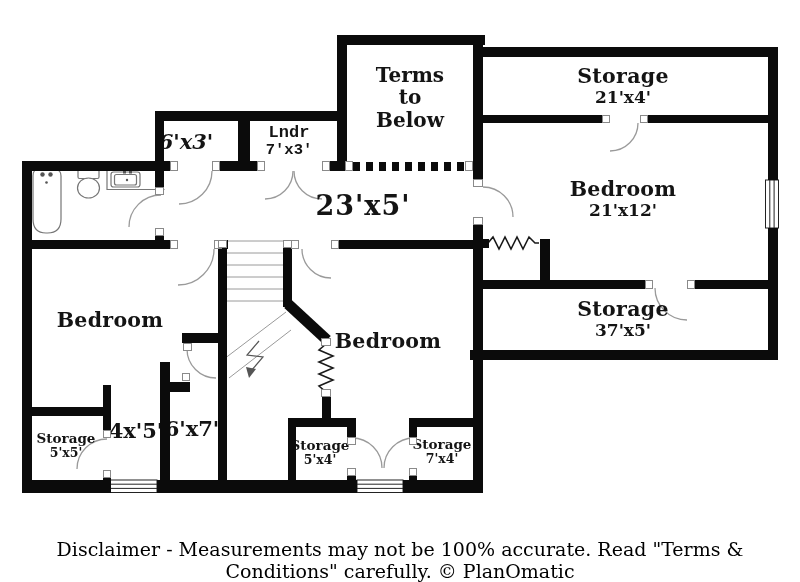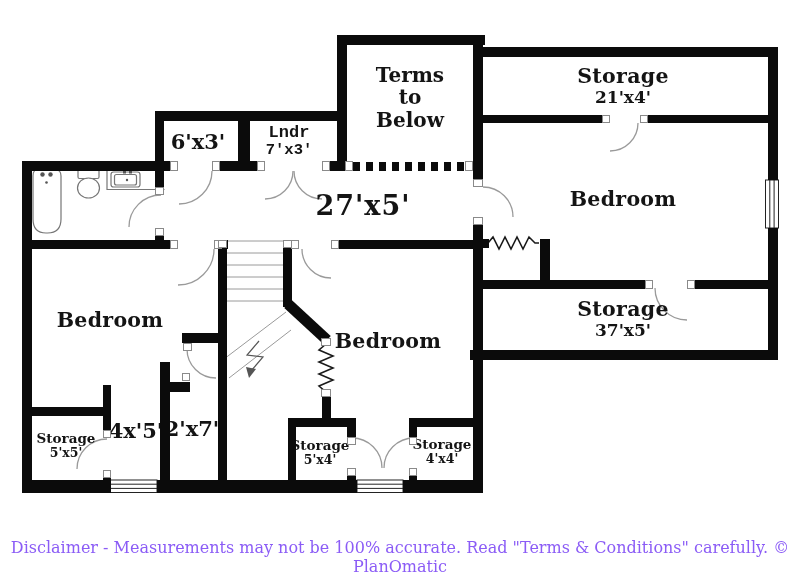--- a/index.html
+++ b/index.html
@@ -16,21 +16,21 @@
   .lbl-big .l1{font-size:20.5px;letter-spacing:.3px;}
   .lbl-big .l2{font-size:17px;}
   .lbl-small .l1{font-size:13.5px;}
   .lbl-small .l2{font-size:12.5px;}
   .lbl-xl .l1{font-size:21px;}
   .lbl-hall .l1{font-size:27px;letter-spacing:1px;}
   .lbl-otb span{font-size:20px;}
   .lbl-lndr .l1{font-size:17px;}
   .lbl-lndr .l2{font-size:15.5px;}
   #disclaimer{position:absolute;left:0;right:0;top:538px;text-align:center;
-              font-size:16px;color:#8b5cf6;font-weight:normal;}
+              font-size:19px;color:#000000;font-weight:normal;}
 </style>
 </head>
 <body>
 
 <div id="stage">
   <div id="plan">
 
     <svg class="lines" width="800" height="582" viewBox="0 0 800 582">
 
       <g fill="none" stroke="#9a9a9a" stroke-width="1.3">
@@ -86,69 +86,70 @@
           <rect x="114.5" y="174.5" width="22" height="10.5" rx="2"></rect>
           <rect x="123" y="170.5" width="3" height="3" fill="#555555" stroke="none"></rect>
           <rect x="129" y="170.5" width="3" height="3" fill="#555555" stroke="none"></rect>
           <circle cx="127" cy="180" r="1.2" fill="#555555" stroke="none"></circle>
         </g>
       </g>
     </svg>
 
     <div class="rail" style="left:353px;top:162px;width:113px;"></div>
 
-    <div class="room-label lbl-xl" style="left:198px;top:142px;">
+    <div class="room-label lbl-xl" style="left:186px;top:142px;font-style:italic;">
         <span class="l1">6'x3'</span>
       </div>
     <div class="room-label lbl-lndr" style="left:289px;top:141px;font-family:Liberation Mono, monospace;">
         <span class="l1">Lndr</span>
         <span class="l2">7'x3'</span>
       </div>
     <div class="room-label lbl-otb" style="left:410px;top:98px;">
         <span>Terms</span>
         <span>to</span>
         <span>Below</span>
       </div>
     <div class="room-label lbl-big" style="left:623px;top:86px;">
         <span class="l1">Storage</span>
         <span class="l2">21'x4'</span>
       </div>
     <div class="room-label lbl-big" style="left:623px;top:199px;">
         <span class="l1">Bedroom</span>
+        <span class="l2">21'x12'</span>
       </div>
     <div class="room-label lbl-big" style="left:623px;top:319px;">
         <span class="l1">Storage</span>
         <span class="l2">37'x5'</span>
       </div>
     <div class="room-label lbl-hall" style="left:363px;top:206px;">
-        <span class="l1">27'x5'</span>
+        <span class="l1">23'x5'</span>
       </div>
     <div class="room-label lbl-big" style="left:110px;top:320px;">
         <span class="l1">Bedroom</span>
       </div>
     <div class="room-label lbl-big" style="left:388px;top:341px;">
         <span class="l1">Bedroom</span>
       </div>
     <div class="room-label lbl-small" style="left:66px;top:446px;">
         <span class="l1">Storage</span>
         <span class="l2">5'x5'</span>
       </div>
     <div class="room-label lbl-xl" style="left:136px;top:431px;">
         <span class="l1">4x'5'</span>
       </div>
     <div class="room-label lbl-xl" style="left:192px;top:429px;">
-        <span class="l1">2'x7'</span>
+        <span class="l1">6'x7'</span>
       </div>
     <div class="room-label lbl-small" style="left:320px;top:453px;">
         <span class="l1">Storage</span>
         <span class="l2">5'x4'</span>
       </div>
     <div class="room-label lbl-small" style="left:442px;top:452px;">
         <span class="l1">Storage</span>
-        <span class="l2">4'x4'</span>
+        <span class="l2">7'x4'</span>
       </div>
   <div class="wall" style="left: 155px; top: 111px; width: 192px; height: 10px;"></div>
       <div class="wall" style="left: 337px; top: 35px; width: 148px; height: 10px;"></div>
       <div class="wall" style="left: 473px; top: 47px; width: 305px; height: 10px;"></div>
       <div class="wall" style="left: 473px; top: 115px; width: 129px; height: 8px;"></div>
       <div class="wall" style="left: 648px; top: 115px; width: 120px; height: 8px;"></div>
       <div class="wall" style="left: 22px; top: 161px; width: 156px; height: 10px;"></div>
       <div class="wall" style="left: 212px; top: 161px; width: 53px; height: 10px;"></div>
       <div class="wall" style="left: 322px; top: 161px; width: 31px; height: 10px;"></div>
       <div class="wall" style="left: 22px; top: 240px; width: 156px; height: 9px;"></div>

